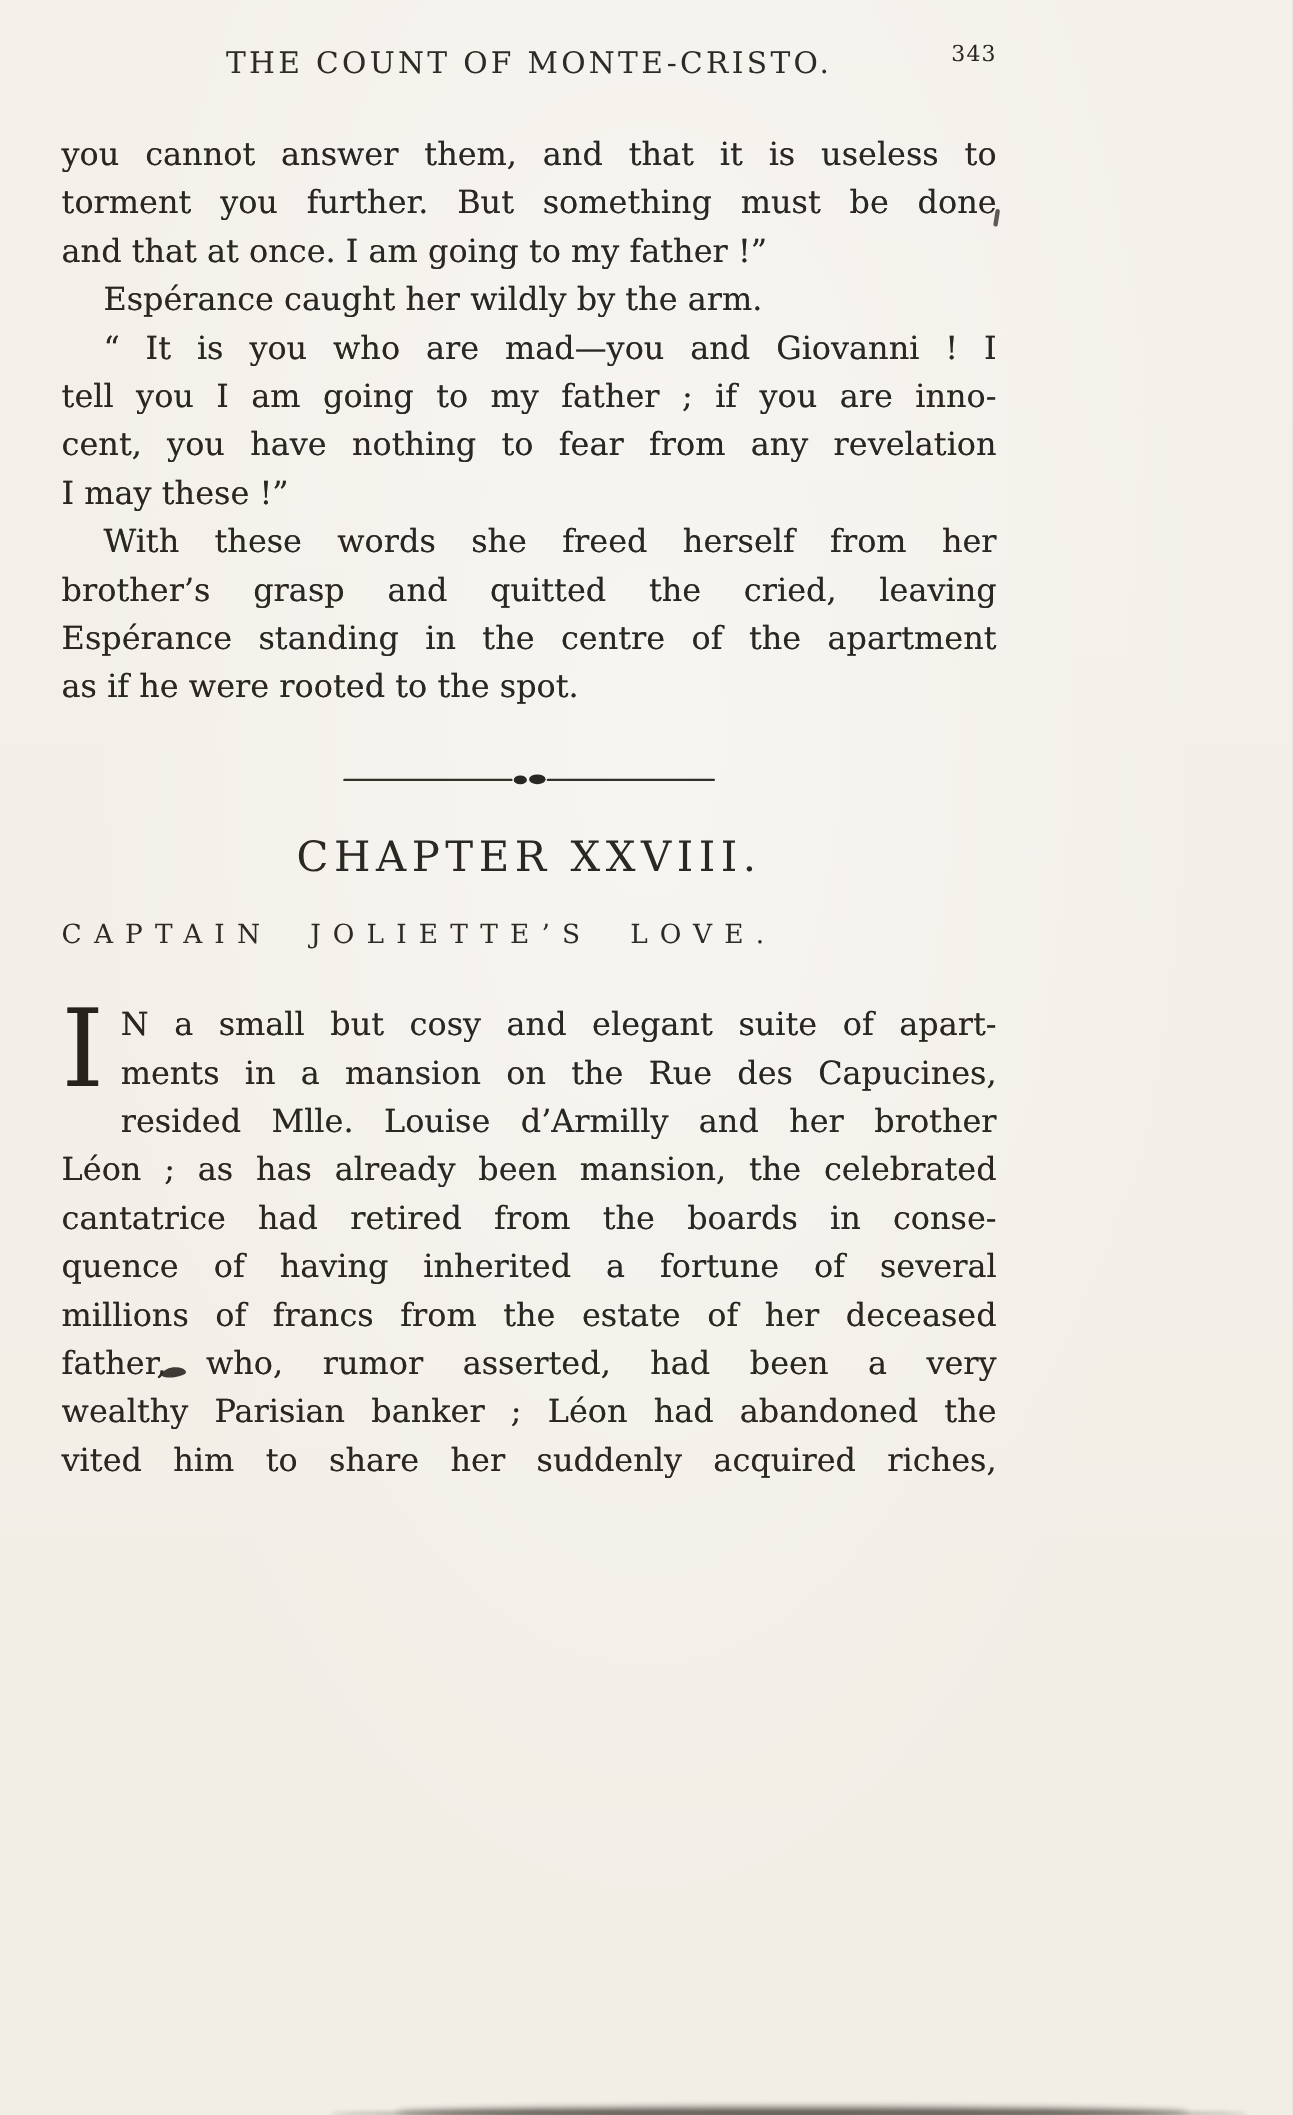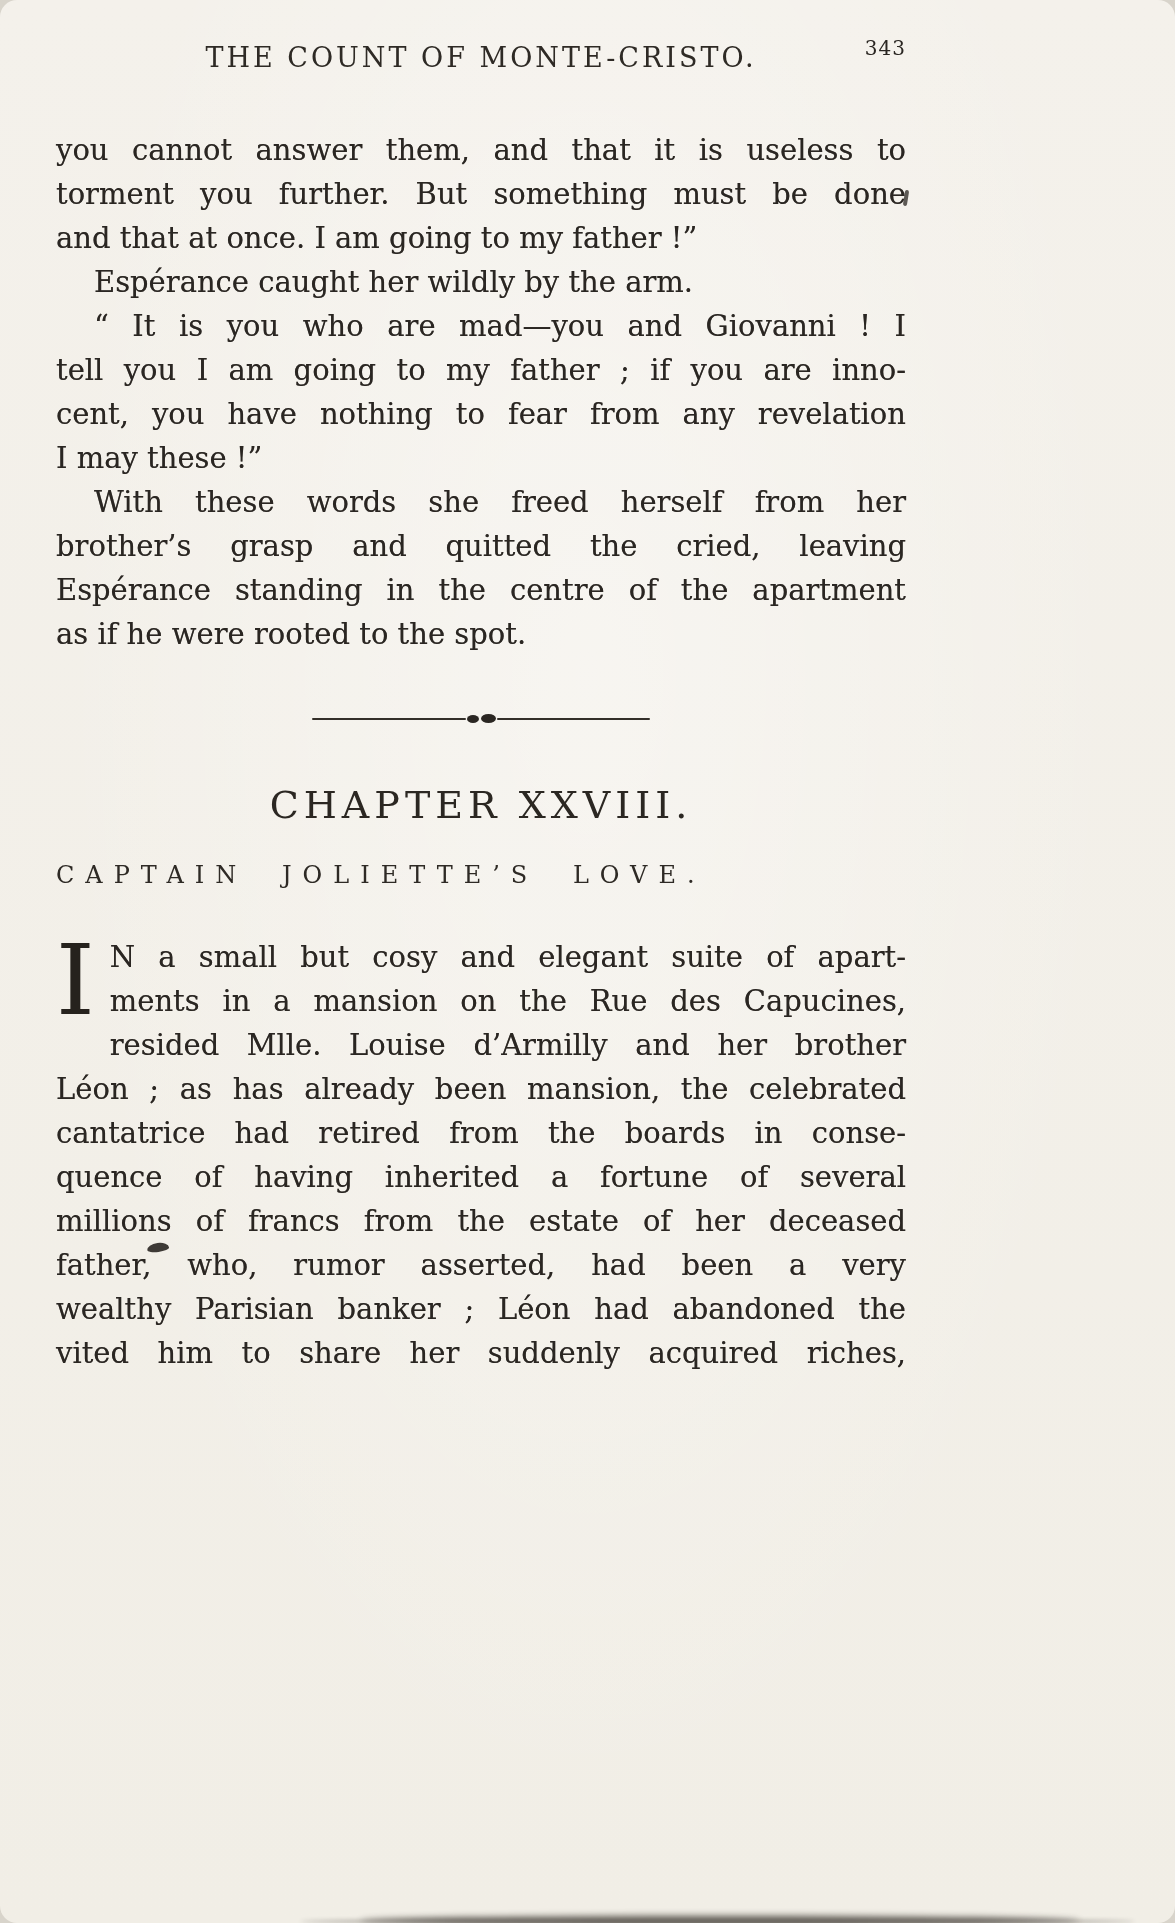--- a/index.html
+++ b/index.html
@@ -13,21 +13,20 @@
     height: 1923px;
     margin: 0 auto;
     box-sizing: border-box;
     padding: 42px 269px 0 56px;
     color: #2a2622;
     background-color: #f3f0e9;
     background-image:
       radial-gradient(ellipse at 50% 35%, rgba(255,255,255,0.35), rgba(255,255,255,0) 65%),
       linear-gradient(#f4f1eb, #f1eee6);
     overflow: hidden;
-    border-radius: 17px;
   }
 
   
   .header { position: relative; height: 42px; }
   .header-title {
     text-align: center;
     font-size: 27px;
     letter-spacing: 3px;
     color: #2e2a25;
     white-space: nowrap;
@@ -35,21 +34,21 @@
   .page-number {
     position: absolute;
     right: 0;
     top: -6px;
     font-size: 20px;
     letter-spacing: 1px;
   }
 
   
   .body-text {
-    margin-top: 44px;
+    margin-top: 34px;
     font-size: 29px;
     line-height: 44px;
     text-shadow: 0 0 0.4px rgba(42,38,34,0.55);
   }
   .line { min-height: 44px; }
   .just { text-align: justify; text-align-last: justify; }
   .indent { text-indent: 38px; }
 
   
   .divider {
@@ -62,21 +61,21 @@
   .div-dot {
     width: 15px; height: 9px;
     border-radius: 50%;
     background: #2a2622;
     margin: 0 1px;
   }
   .div-dot.first { width: 12px; height: 8px; }
 
   
   .chapter-heading {
-    margin-top: 60px;
+    margin-top: 44px;
     text-align: center;
     font-size: 38px;
     letter-spacing: 5px;
     color: #2b2722;
   }
   .chapter-sub {
     margin-top: 34px;
     text-align: left;
     font-size: 24px;
     letter-spacing: 11px;

